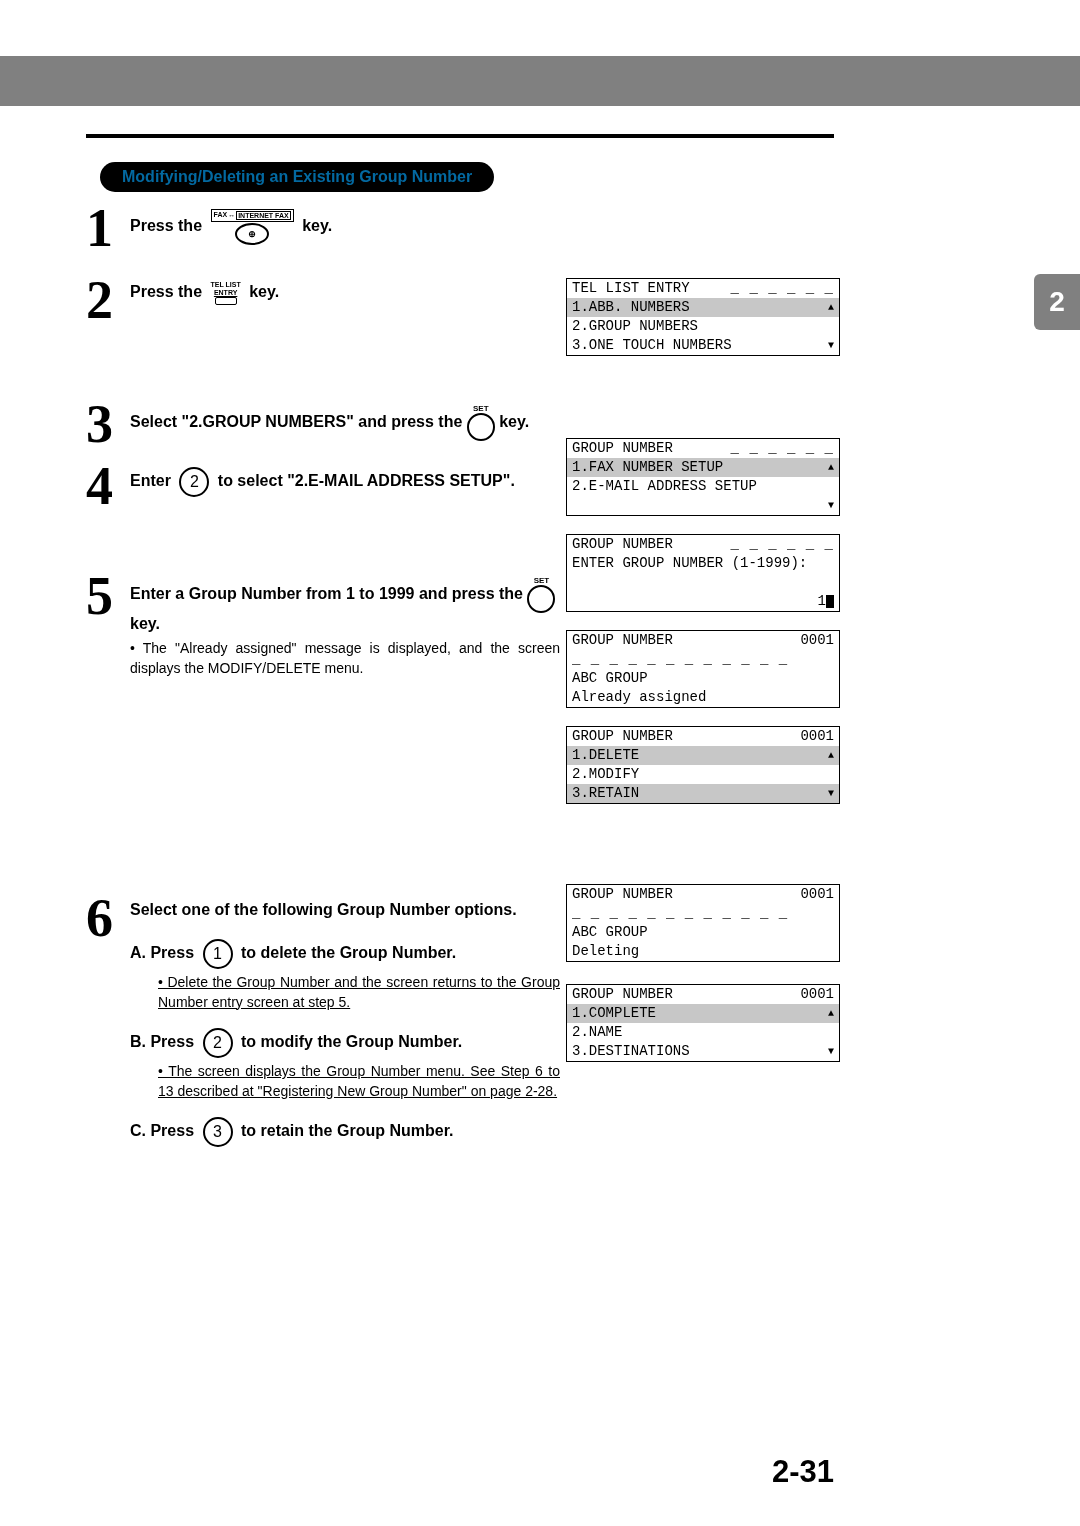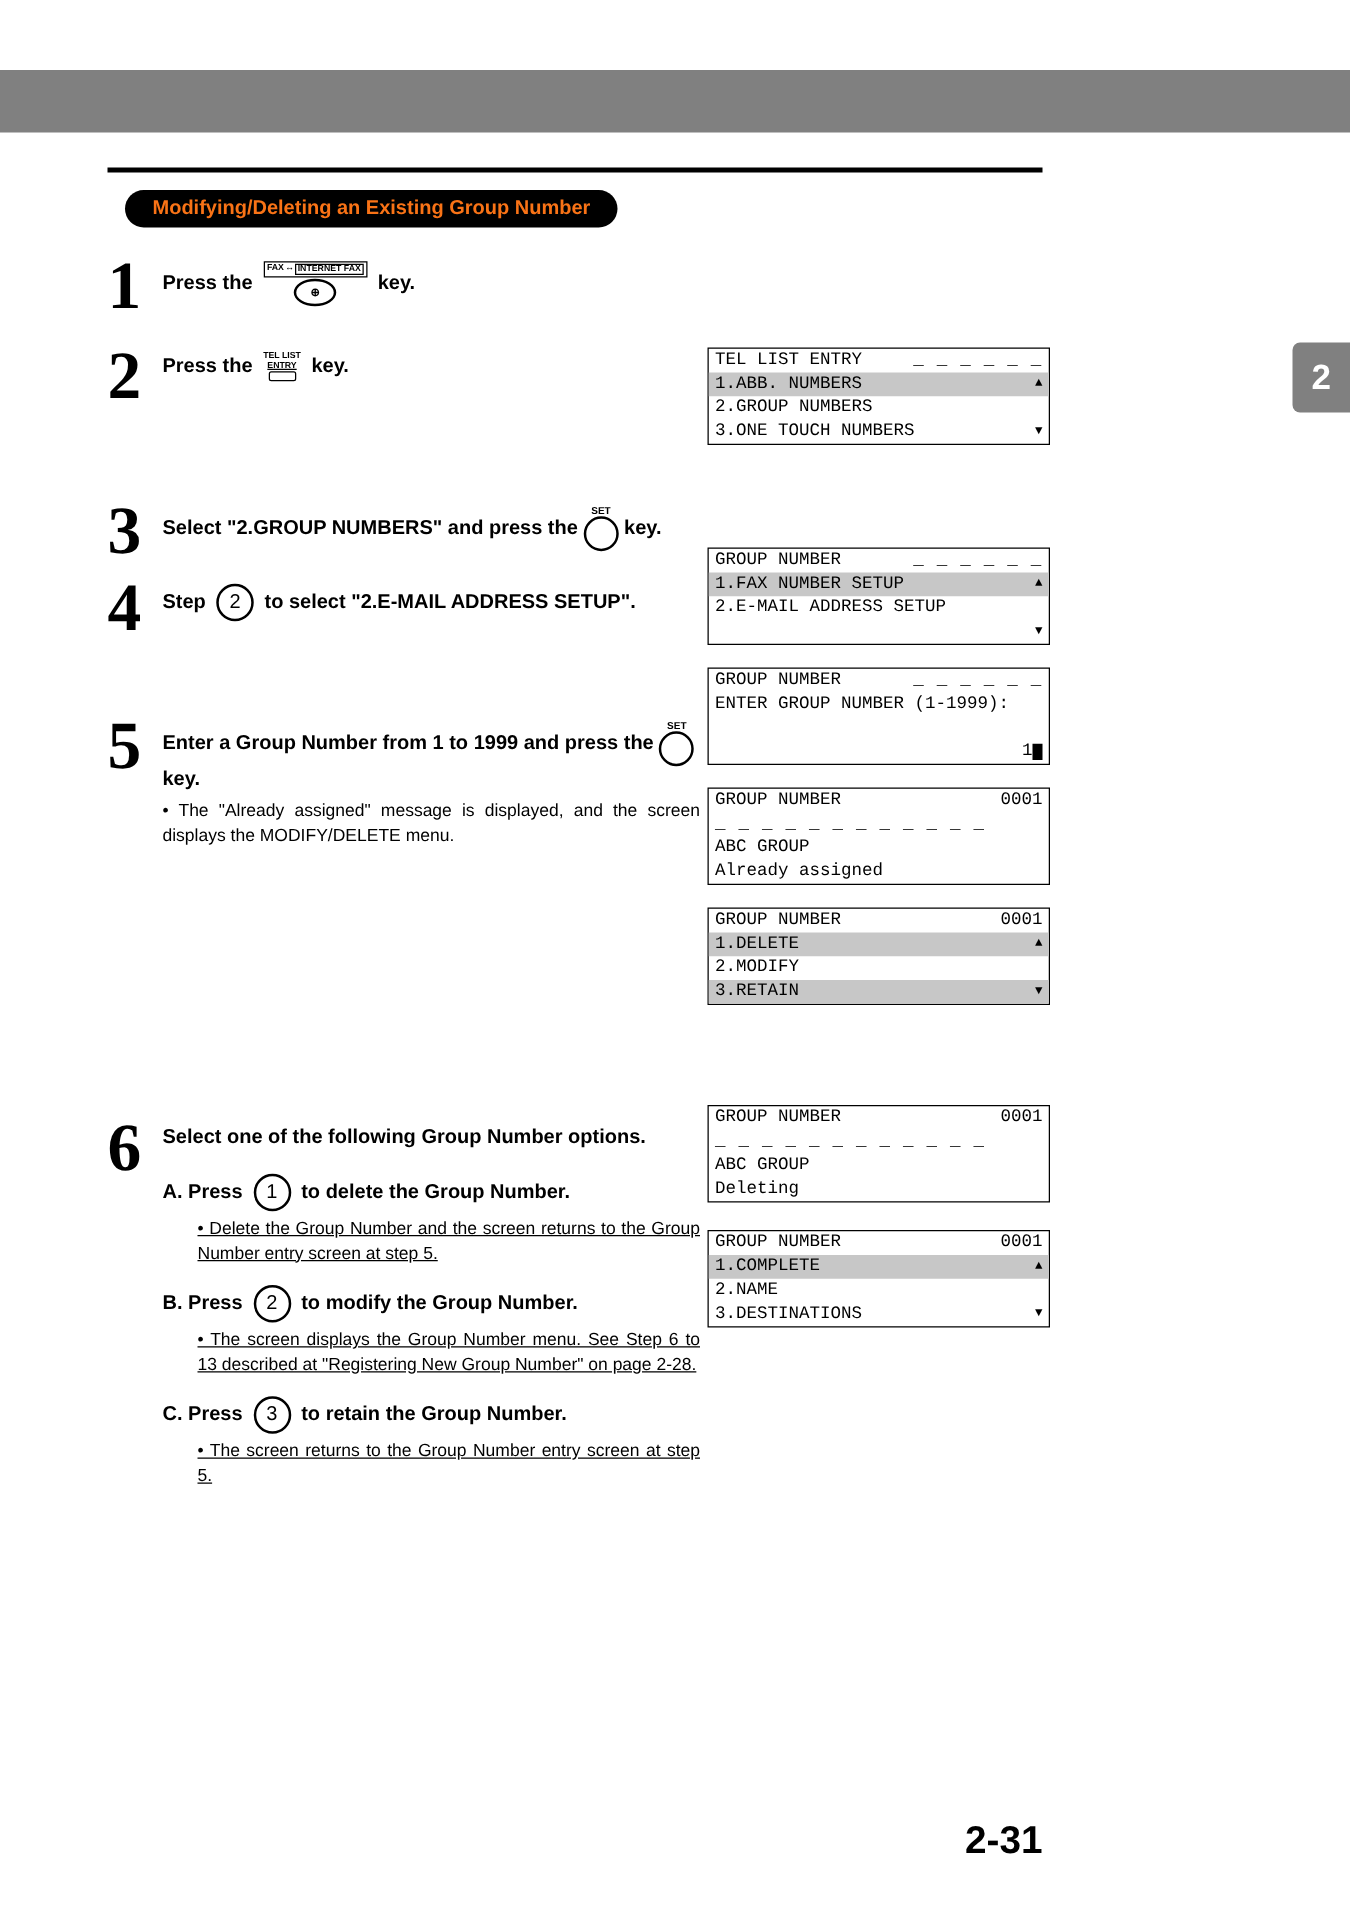--- a/index.html
+++ b/index.html
@@ -27,24 +27,24 @@
   .rule {
     position: absolute;
     top: 134px;
     left: 86px;
     width: 748px;
     height: 4px;
     background: #000;
   }
   .section-title {
     position: absolute;
-    top: 152px;
+    top: 162px;
     left: 100px;
     background: #000;
-    color: #f97316;
+    color: #0369a1;
     font-weight: bold;
     font-size: 16px;
     padding: 6px 22px;
     border-radius: 18px;
   }
   .side-tab {
     position: absolute;
     right: 0;
     top: 274px;
     width: 46px;
@@ -264,21 +264,21 @@
           </span>
           <span>key.</span>
         </div>
       </div>
     </div>
 
     <div class="step" style="margin-top:8px;">
       <div class="bignum">4</div>
       <div class="step-body">
         <div class="instr">
-          <span>Step</span>
+          <span>Enter</span>
           <span class="keycircle">2</span>
           <span>to select "2.E-MAIL ADDRESS SETUP".</span>
         </div>
       </div>
     </div>
 
     <div class="step" style="margin-top:56px;">
       <div class="bignum">5</div>
       <div class="step-body" style="max-width:430px;">
         <div class="instr">
@@ -310,21 +310,20 @@
           <span class="keycircle">2</span>
           <span>to modify the Group Number.</span>
         </div>
         <div class="sub sub-ind">• The screen displays the Group Number menu.  See Step 6 to 13 described at "Registering New Group Number" on page 2-28.</div>
 
         <div class="subhead" style="margin-top:16px;">
           <span>C.  Press</span>
           <span class="keycircle">3</span>
           <span>to retain the Group Number.</span>
         </div>
-        <div class="sub sub-ind">• The screen returns to the Group Number entry screen at step 5.</div>
       </div>
     </div>
 
   </div>
 
   <div class="lcd" style="top:278px;">
     <div class="row"><span>TEL LIST ENTRY</span><span class="dash">_ _ _ _ _ _</span></div>
     <div class="row hl"><span>1.ABB. NUMBERS</span><span class="arrow">▲</span></div>
     <div class="row"><span>2.GROUP NUMBERS</span></div>
     <div class="row"><span>3.ONE TOUCH NUMBERS</span><span class="arrow">▼</span></div>

